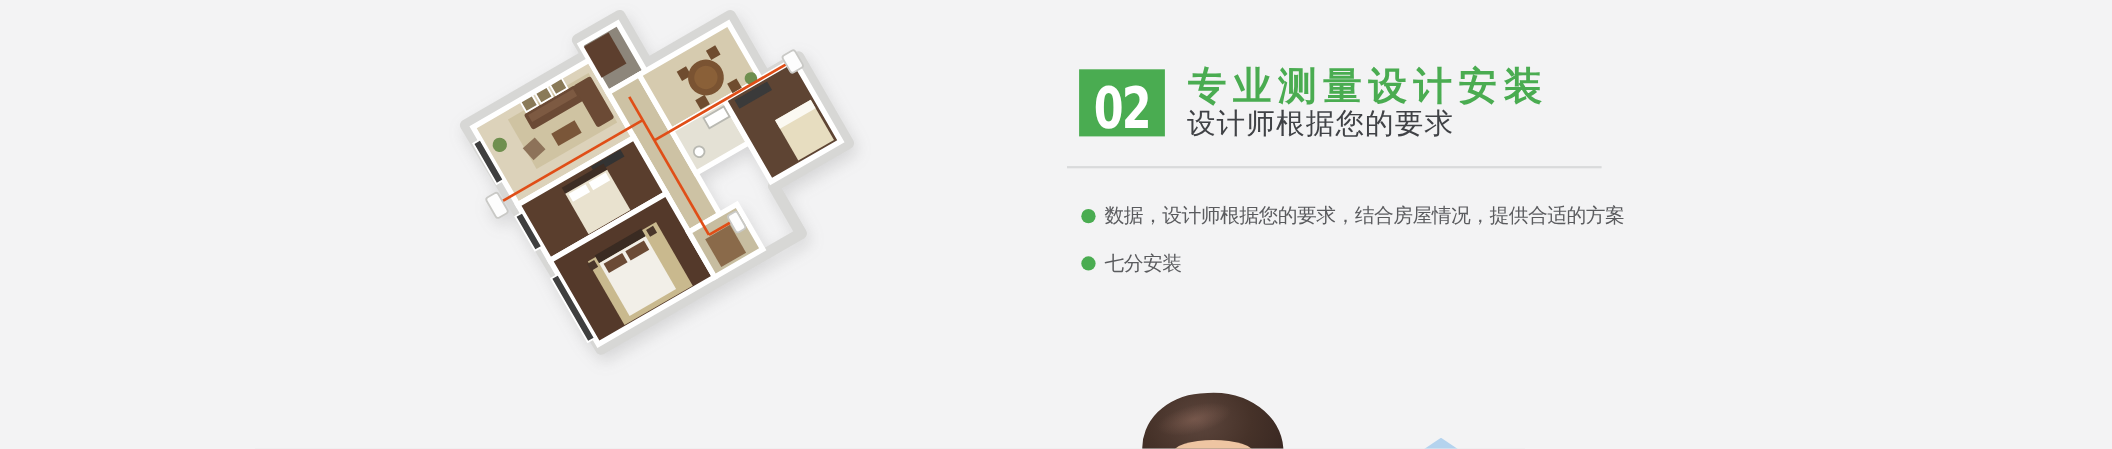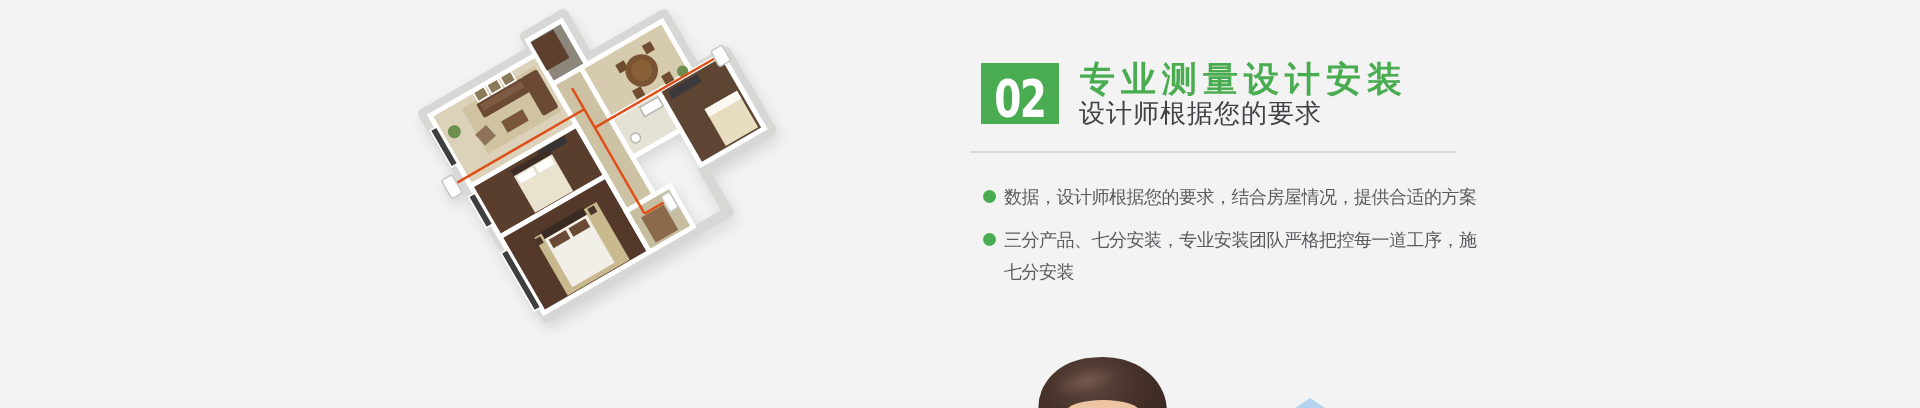--- a/index.html
+++ b/index.html
@@ -191,21 +191,20 @@
   <ul class="features">
     <li class="feature-item">
       <span class="bullet-dot" style="background:#4aac51;"></span>
       <div class="feature-text">
         <div>数据，设计师根据您的要求，结合房屋情况，提供合适的方案</div>
       </div>
     </li>
     <li class="feature-item">
       <span class="bullet-dot" style="background:#4aac51;"></span>
       <div class="feature-text">
-        <div>三分产品、七分安装，专业安装团队严格把控每一道工序，施</div>
         <div>七分安装</div>
       </div>
     </li>
   </ul>
 
   <div class="person-hair"></div>
   <div class="person-forehead"></div>
   <div class="house-roof"></div>
 
 </div>

